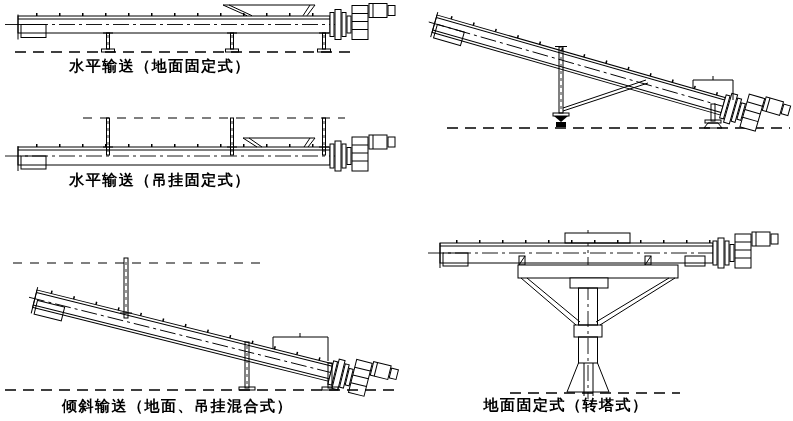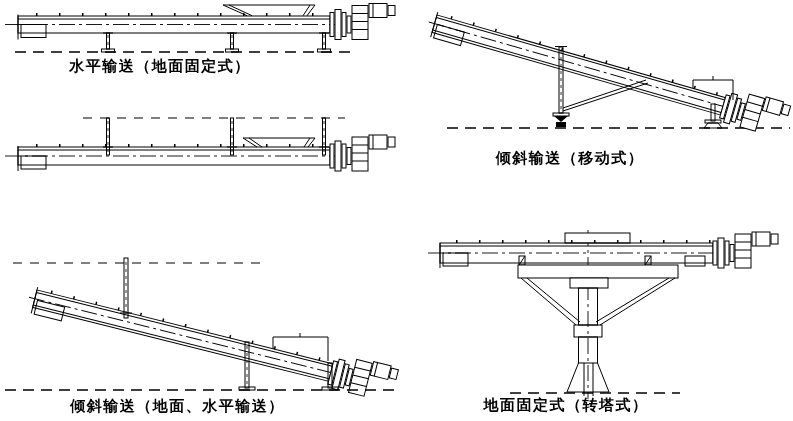--- a/index.html
+++ b/index.html
@@ -198,16 +198,16 @@
         <line x1="567" y1="392" x2="609" y2="392"></line>
         <line x1="584" y1="363" x2="584" y2="396"></line>
         <line x1="593" y1="363" x2="593" y2="396"></line>
       </g>
       <line class="gnd" x1="510" y1="393" x2="680" y2="393"></line>
       <use href="#drive" transform="translate(713,253)"></use>
     </g>
   </svg>
 
   <div class="fig-label" style="left:60px;top:57px;width:200px;">水平输送（地面固定式）</div>
-  <div class="fig-label" style="left:470px;top:149px;width:200px;">倾斜输送（移动式）</div>
-  <div class="fig-label" style="left:55px;top:397px;width:245px;">倾斜输送（地面、水平输送）</div>
+  <div class="fig-label" style="left:60px;top:171px;width:200px;">水平输送（吊挂固定式）</div>
+  <div class="fig-label" style="left:55px;top:397px;width:245px;">倾斜输送（地面、吊挂混合式）</div>
   <div class="fig-label" style="left:466px;top:396px;width:200px;">地面固定式（转塔式）</div>
 </div>
 
 </body></html>

